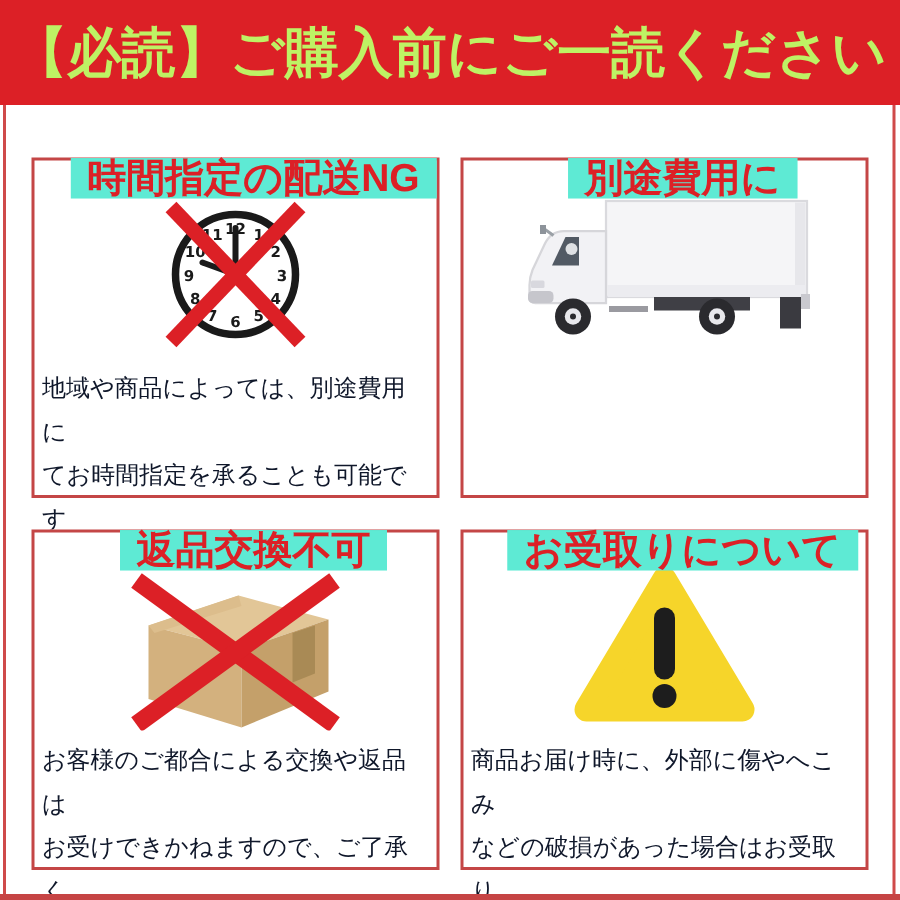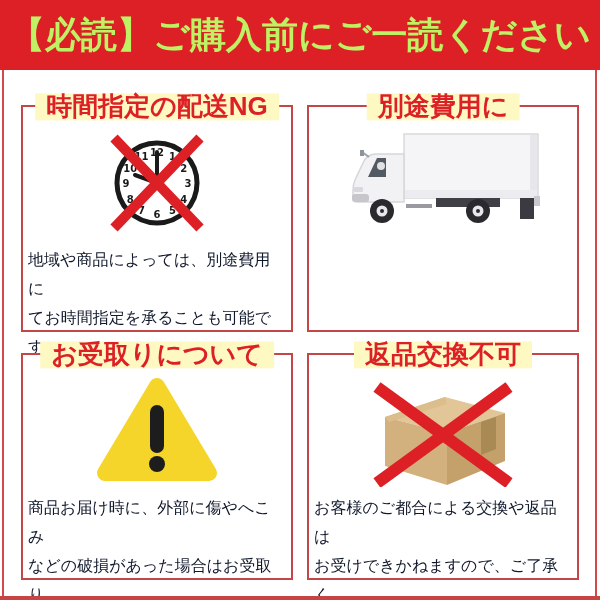--- a/index.html
+++ b/index.html
@@ -33,22 +33,22 @@
   }
   .box{
     position:relative;
     border:2px solid #c44646;
     height:223px;
     background:#fff;
   }
   .box-title{
     position:absolute;top:0;left:50%;
     transform:translate(-50%,-50%);
-    background:#fef9c3;
-    padding:0 11px;margin:0;
+    background:#5eead4;
+    padding:0 11px;margin:12px;
     font-size:26px;font-weight:bold;color:#dc2026;
     white-space:nowrap;line-height:1.05;
   }
   .icon-area{
     height:114px;margin-top:17px;
     display:flex;align-items:center;justify-content:center;
   }
   .box-body{
     margin:7px auto 0 auto;width:258px;
     font-size:16px;line-height:1.82;color:#0f172a;
@@ -119,49 +119,49 @@
           <circle cx="44" cy="79" r="5.5" fill="#e8e8ec"></circle>
           <circle cx="44" cy="79" r="2" fill="#2a2a2e"></circle>
           <circle cx="140" cy="79" r="12" fill="#2a2a2e"></circle>
           <circle cx="140" cy="79" r="5.5" fill="#e8e8ec"></circle>
           <circle cx="140" cy="79" r="2" fill="#2a2a2e"></circle>
         </svg>
       </div>
     </section>
 
     <section class="box">
-      <h2 class="box-title">お受取りについて</h2>
-      <div class="icon-area">
-        <svg width="130" height="114" viewBox="0 0 130 114" aria-hidden="true">
-          <polygon points="65,14 117,101 13,101" fill="#f6d52a" stroke="#f6d52a" stroke-width="16" stroke-linejoin="round"></polygon>
-          <line x1="65" y1="40" x2="65" y2="74" stroke="#1d1d1d" stroke-width="14" stroke-linecap="round"></line>
-          <circle cx="65" cy="92" r="8" fill="#1d1d1d"></circle>
-        </svg>
-      </div>
-      <p class="box-body">商品お届け時に、外部に傷やへこみ
-などの破損があった場合はお受取り
-を拒否し、弊社までご連絡ください。</p>
-    </section>
-
-    <section class="box">
       <h2 class="box-title">返品交換不可</h2>
       <div class="icon-area">
         <svg width="160" height="116" viewBox="0 0 160 116" aria-hidden="true">
           <polygon points="22,46 82,26 142,42 84,62" fill="#e2c697"></polygon>
           <polygon points="22,46 84,62 84,114 22,95" fill="#d3b17e"></polygon>
           <polygon points="84,62 142,42 142,90 84,114" fill="#c4a06a"></polygon>
           <polygon points="118,51 133,46 133,78 118,84" fill="#a98a55"></polygon>
           <polygon points="22,46 82,26 84,33 26,51" fill="#dcbd8c"></polygon>
           <line x1="14" y1="16" x2="146" y2="112" stroke="#dc2026" stroke-width="12"></line>
           <line x1="146" y1="16" x2="14" y2="112" stroke="#dc2026" stroke-width="12"></line>
         </svg>
       </div>
       <p class="box-body">お客様のご都合による交換や返品は
 お受けできかねますので、ご了承く
 ださい。</p>
     </section>
 
+    <section class="box">
+      <h2 class="box-title">お受取りについて</h2>
+      <div class="icon-area">
+        <svg width="130" height="114" viewBox="0 0 130 114" aria-hidden="true">
+          <polygon points="65,14 117,101 13,101" fill="#f6d52a" stroke="#f6d52a" stroke-width="16" stroke-linejoin="round"></polygon>
+          <line x1="65" y1="40" x2="65" y2="74" stroke="#1d1d1d" stroke-width="14" stroke-linecap="round"></line>
+          <circle cx="65" cy="92" r="8" fill="#1d1d1d"></circle>
+        </svg>
+      </div>
+      <p class="box-body">商品お届け時に、外部に傷やへこみ
+などの破損があった場合はお受取り
+を拒否し、弊社までご連絡ください。</p>
+    </section>
+
   </div>
 
   <div class="edge-left"></div>
   <div class="edge-right"></div>
   <div class="edge-bottom"></div>
 </div>
 
 </body></html>

